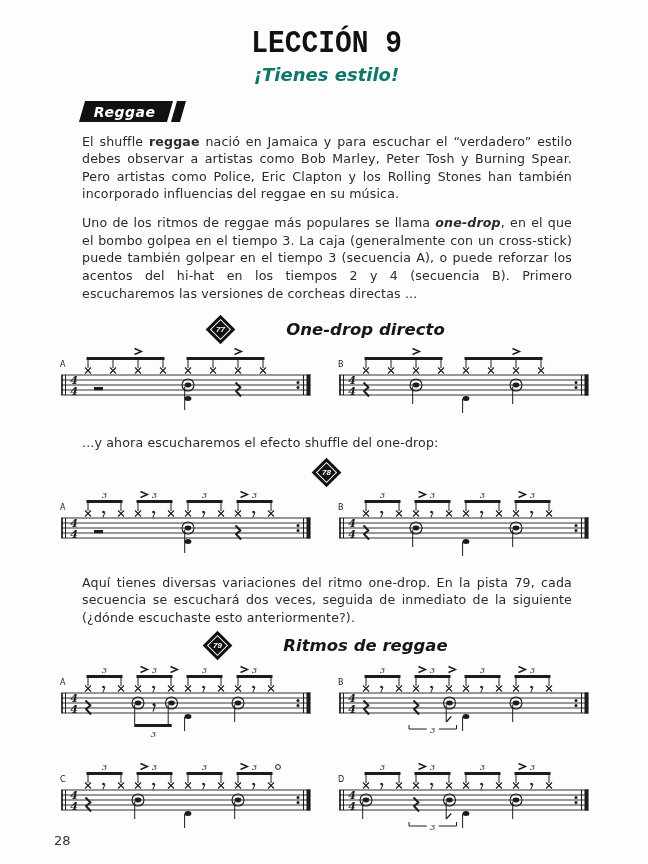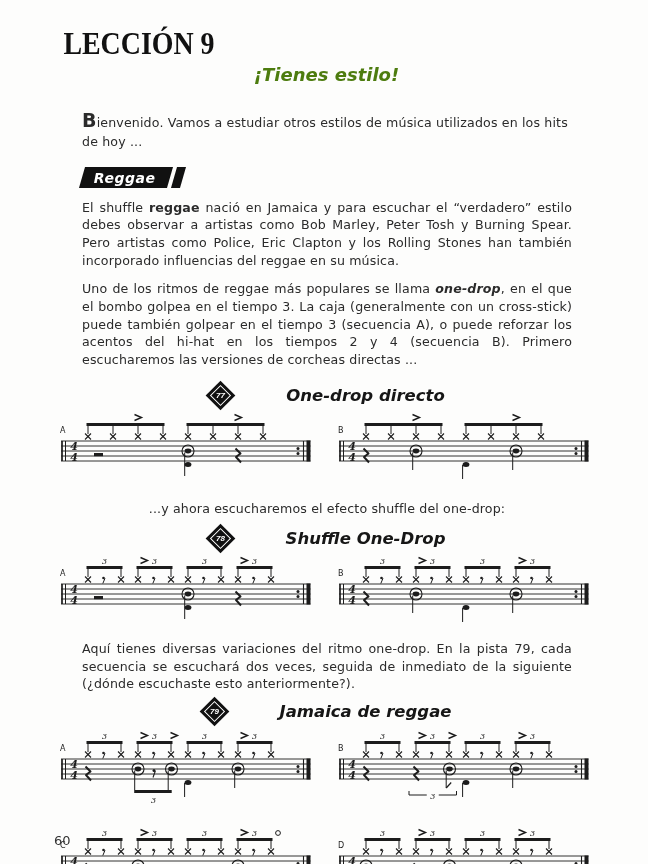--- a/index.html
+++ b/index.html
@@ -4,39 +4,39 @@
 <style>
   html,body{margin:0;padding:0;background:#e8e8e8;}
   .page{
     position:relative;width:648px;height:864px;margin:0 auto;
     background:#fdfdfc;color:#222;overflow:hidden;
     font-family:"DejaVu Sans",sans-serif;
   }
   .content{padding:28px 50px 0 55px;}
   
   .lesson-title{
-    font-family:Liberation Serif, serif;
+    text-align:center;font-family:Liberation Mono, monospace;
     font-weight:900;font-size:31px;letter-spacing:0;color:#111;line-height:1.05;
   }
   .lesson-title span{display:inline-block;transform:scaleX(.9);}
   .lesson-subtitle{
     text-align:center;font-size:18px;font-weight:bold;font-style:italic;
-    margin-top:3px;color:#4d7c0f;
+    margin-top:3px;color:#0f766e;
   }
   
   .txt{
     margin:0 26px 0 27px;font-size:12.6px;line-height:1.4;
     text-align:justify;color:#2b2b2b;letter-spacing:.15px;
   }
   .intro{margin-top:22px;text-align:left;}
   .intro::first-letter{font-size:19px;font-weight:bold;}
   .p1{margin-top:11px;}
   .p2{margin-top:11px;}
   .p3{margin-top:8px;}
-  .shuffle-note{margin-top:11px;text-align:center;}
+  .shuffle-note{margin-top:11px;text-align:left;}
   
   .banner{display:flex;align-items:stretch;margin:16px 0 0 27px;height:21px;}
   .banner-main{
     background:#111;transform:skewX(-16deg);padding:0 14px 0 12px;
     display:flex;align-items:center;
   }
   .banner-main span{
     transform:skewX(16deg);color:#fff;font-size:14px;font-weight:bold;
     font-style:italic;letter-spacing:.5px;
   }
@@ -70,21 +70,20 @@
 </style>
 </head>
 <body>
 
 <div class="page">
   <div class="content">
 
     <div class="lesson-title"><span>LECCIÓN 9</span></div>
     <div class="lesson-subtitle">¡Tienes estilo!</div>
 
-    <p class="txt intro">Bienvenido. Vamos a estudiar otros estilos de música utilizados en los hits de hoy ...</p>
 
     <div class="banner">
       <div class="banner-main">
           <span>Reggae</span>
         </div>
       <div class="banner-tip"></div>
     </div>
 
     <p class="txt p1"><span>El shuffle </span><span style="font-weight: bold;">reggae</span><span> nació en Jamaica y para escuchar el “verdadero” estilo debes observar a artistas como Bob Marley, Peter Tosh y Burning Spear. Pero artistas como Police, Eric Clapton y los Rolling Stones han también incorporado influencias del reggae en su música.</span></p>
     <p class="txt p2"><span>Uno de los ritmos de reggae más populares se llama </span><span style="font-weight: bold; font-style: italic;">one-drop</span><span>, en el que el bombo golpea en el tiempo 3. La caja (generalmente con un cross-stick) puede también golpear en el tiempo 3 (secuencia A), o puede reforzar los acentos del hi-hat en los tiempos 2 y 4 (secuencia B). Primero escucharemos las versiones de corcheas directas ...</span></p>
@@ -200,21 +199,20 @@
             <line x1="176.7" y1="39.5" x2="176.7" y2="57" stroke="#1c1c1c" stroke-width="1"></line>
           </svg></div>
     </div>
 
     <p class="txt shuffle-note">...y ahora escucharemos el efecto shuffle del one-drop:</p>
 
     <div class="track-heading h78">
       <span class="badge">
           <span class="badge-num">78</span>
         </span>
-      <span class="track-title">Shuffle One-Drop</span>
     </div>
     <div class="notation-row r78">
       <div class="stave"><svg viewBox="0 0 262 72" width="262" height="72" class="stave-svg">
             <line x1="3" y1="28" x2="252.5" y2="28" stroke="#1c1c1c" stroke-width="0.9"></line>
             <line x1="3" y1="33" x2="252.5" y2="33" stroke="#1c1c1c" stroke-width="0.9"></line>
             <line x1="3" y1="38" x2="252.5" y2="38" stroke="#1c1c1c" stroke-width="0.9"></line>
             <line x1="3" y1="43" x2="252.5" y2="43" stroke="#1c1c1c" stroke-width="0.9"></line>
             <line x1="3" y1="48" x2="252.5" y2="48" stroke="#1c1c1c" stroke-width="0.9"></line>
             <text x="2" y="20" font-size="8" fill="#1c1c1c" font-family="&quot;DejaVu Sans&quot;,sans-serif">A</text>
             <line x1="4" y1="28" x2="4" y2="48" stroke="#1c1c1c" stroke-width="1.7"></line>
@@ -342,21 +340,21 @@
             <line x1="176.7" y1="39.5" x2="176.7" y2="57" stroke="#1c1c1c" stroke-width="1"></line>
           </svg></div>
     </div>
 
     <p class="txt p3">Aquí tienes diversas variaciones del ritmo one-drop. En la pista 79, cada secuencia se escuchará dos veces, seguida de inmediato de la siguiente (¿dónde escuchaste esto anteriormente?).</p>
 
     <div class="track-heading h79">
       <span class="badge">
           <span class="badge-num">79</span>
         </span>
-      <span class="track-title">Jamaica de reggae</span>
+      <span class="track-title">Ritmos de reggae</span>
     </div>
     <div class="notation-row r79a">
       <div class="stave"><svg viewBox="0 0 262 84" width="262" height="84" class="stave-svg">
             <line x1="3" y1="28" x2="252.5" y2="28" stroke="#1c1c1c" stroke-width="0.9"></line>
             <line x1="3" y1="33" x2="252.5" y2="33" stroke="#1c1c1c" stroke-width="0.9"></line>
             <line x1="3" y1="38" x2="252.5" y2="38" stroke="#1c1c1c" stroke-width="0.9"></line>
             <line x1="3" y1="43" x2="252.5" y2="43" stroke="#1c1c1c" stroke-width="0.9"></line>
             <line x1="3" y1="48" x2="252.5" y2="48" stroke="#1c1c1c" stroke-width="0.9"></line>
             <text x="2" y="20" font-size="8" fill="#1c1c1c" font-family="&quot;DejaVu Sans&quot;,sans-serif">A</text>
             <line x1="4" y1="28" x2="4" y2="48" stroke="#1c1c1c" stroke-width="1.7"></line>
@@ -640,14 +638,14 @@
             <ellipse cx="180" cy="38" rx="3.3" ry="2.4" fill="#1c1c1c"></ellipse>
             <circle cx="180" cy="38" r="6" fill="none" stroke="#1c1c1c" stroke-width="1.1"></circle>
             <line x1="176.7" y1="39.5" x2="176.7" y2="57" stroke="#1c1c1c" stroke-width="1"></line>
             <polyline points="73,60 73,64 90.75,64" fill="none" stroke="#1c1c1c" stroke-width="1"></polyline>
             <polyline points="102.75,64 120.5,64 120.5,60" fill="none" stroke="#1c1c1c" stroke-width="1"></polyline>
             <text x="96.75" y="67.5" font-size="8" fill="#1c1c1c" font-family="&quot;DejaVu Serif&quot;,serif" font-style="italic" text-anchor="middle">3</text>
           </svg></div>
     </div>
 
   </div>
-  <div class="page-num">60</div>
+  <div class="page-num">28</div>
 </div>
 
 </body></html>

